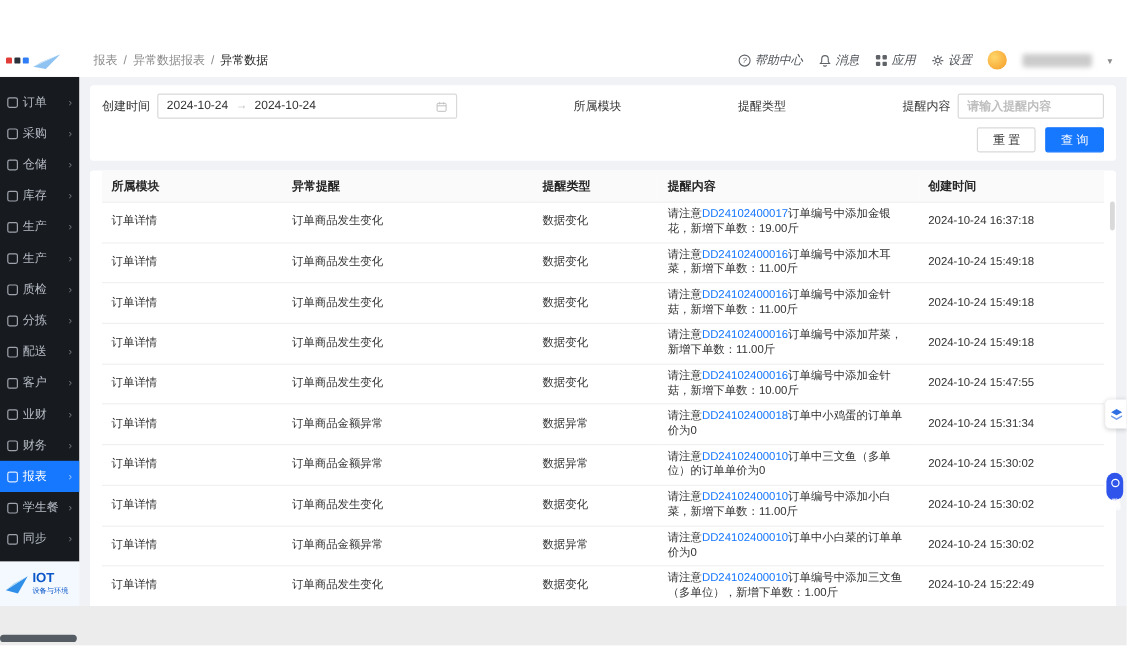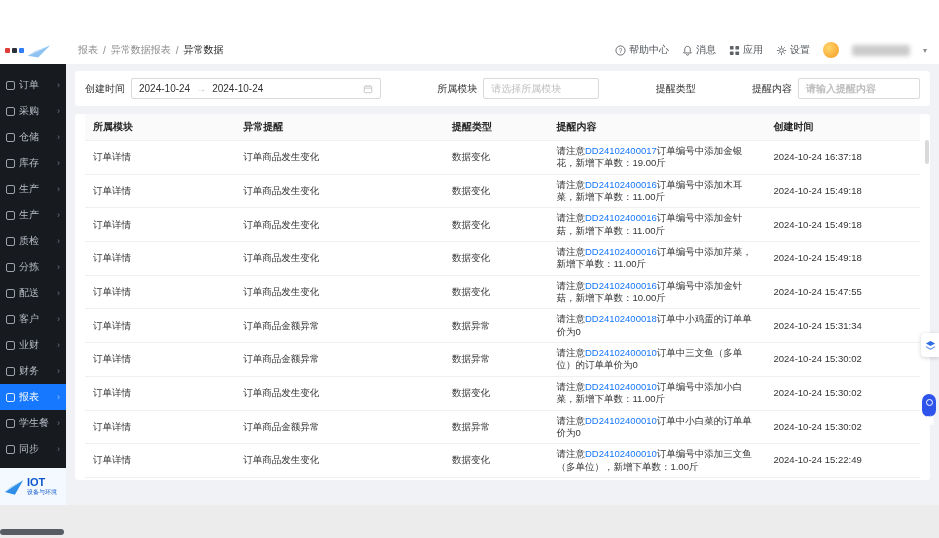--- a/index.html
+++ b/index.html
@@ -11,21 +11,21 @@
   }
 
   
   .topnav { position:absolute; top:36px; left:0; width:939px; height:28px; background:#fff;
             display:flex; align-items:center; z-index:4; }
   .app-logo { width:66px; display:flex; align-items:center; gap:2px; padding-left:5px; flex:none; }
   .sq { width:5px; height:5px; border-radius:1px; display:inline-block; }
   .sq-r{background:#e23c39} .sq-d{background:#2b313a} .sq-b{background:#2f7ef7}
   .breadcrumb { margin-left:12px; color:#8c8c8c; display:flex; gap:5px; align-items:center; }
   .breadcrumb .bc-current { color:#262626; }
-  .actions { margin-left:auto; display:flex; align-items:center; gap:13px; padding-right:12px; color:#4e5358; }
+  .actions { margin-left:auto; display:flex; align-items:center; gap:13px; padding-right:12px; color:#4e5358;font-style:italic; }
   .action { display:flex; align-items:center; gap:3px; cursor:pointer; }
   .action svg { display:block; }
   .avatar { width:16px; height:16px; border-radius:50%; flex:none;
             background: radial-gradient(circle at 35% 35%, #ffd66b, #f59a23); }
   .blur-name { width:58px; height:11px; border-radius:2px; background:#cbcbcb; filter:blur(2px); }
   .caret { color:#8c8c8c; font-size:8px; cursor:pointer; }
 
   
   .sidebar { position:absolute; left:0; top:64px; width:66px; height:404px;
              background: var(--sidebar-bg, #171a1f); padding-top:8px; z-index:3; }
@@ -238,33 +238,34 @@
           <span class="arrow">→</span>
           <span>2024-10-24</span>
           <svg class="cal" width="10" height="10" viewBox="0 0 12 12" fill="none" stroke="#bfbfbf">
               <rect x="1.5" y="2.5" width="9" height="8" rx="1"></rect>
               <path d="M1.5 5h9M4 1.5v2M8 1.5v2"></path>
             </svg>
         </div>
       </div>
       <div class="fgroup">
         <label>所属模块</label>
-        <div class="control sel">
-          <span class="placeholder">请选择所属模块</span>
-        </div>
       </div>
       <div class="fgroup">
         <label>提醒类型</label>
       </div>
       <div class="fgroup">
         <label>提醒内容</label>
         <div class="control inp">
           <span class="placeholder">请输入提醒内容</span>
         </div>
       </div>
+    </div>
+    <div class="filter-actions">
+      <button class="btn">重 置</button>
+      <button class="btn primary">查 询</button>
     </div>
   </section>
 
   <section class="table-card">
     <table>
       <colgroup>
           <col style="width:18%">
           <col style="width:25%">
           <col style="width:12.5%">
           <col style="width:26%">

